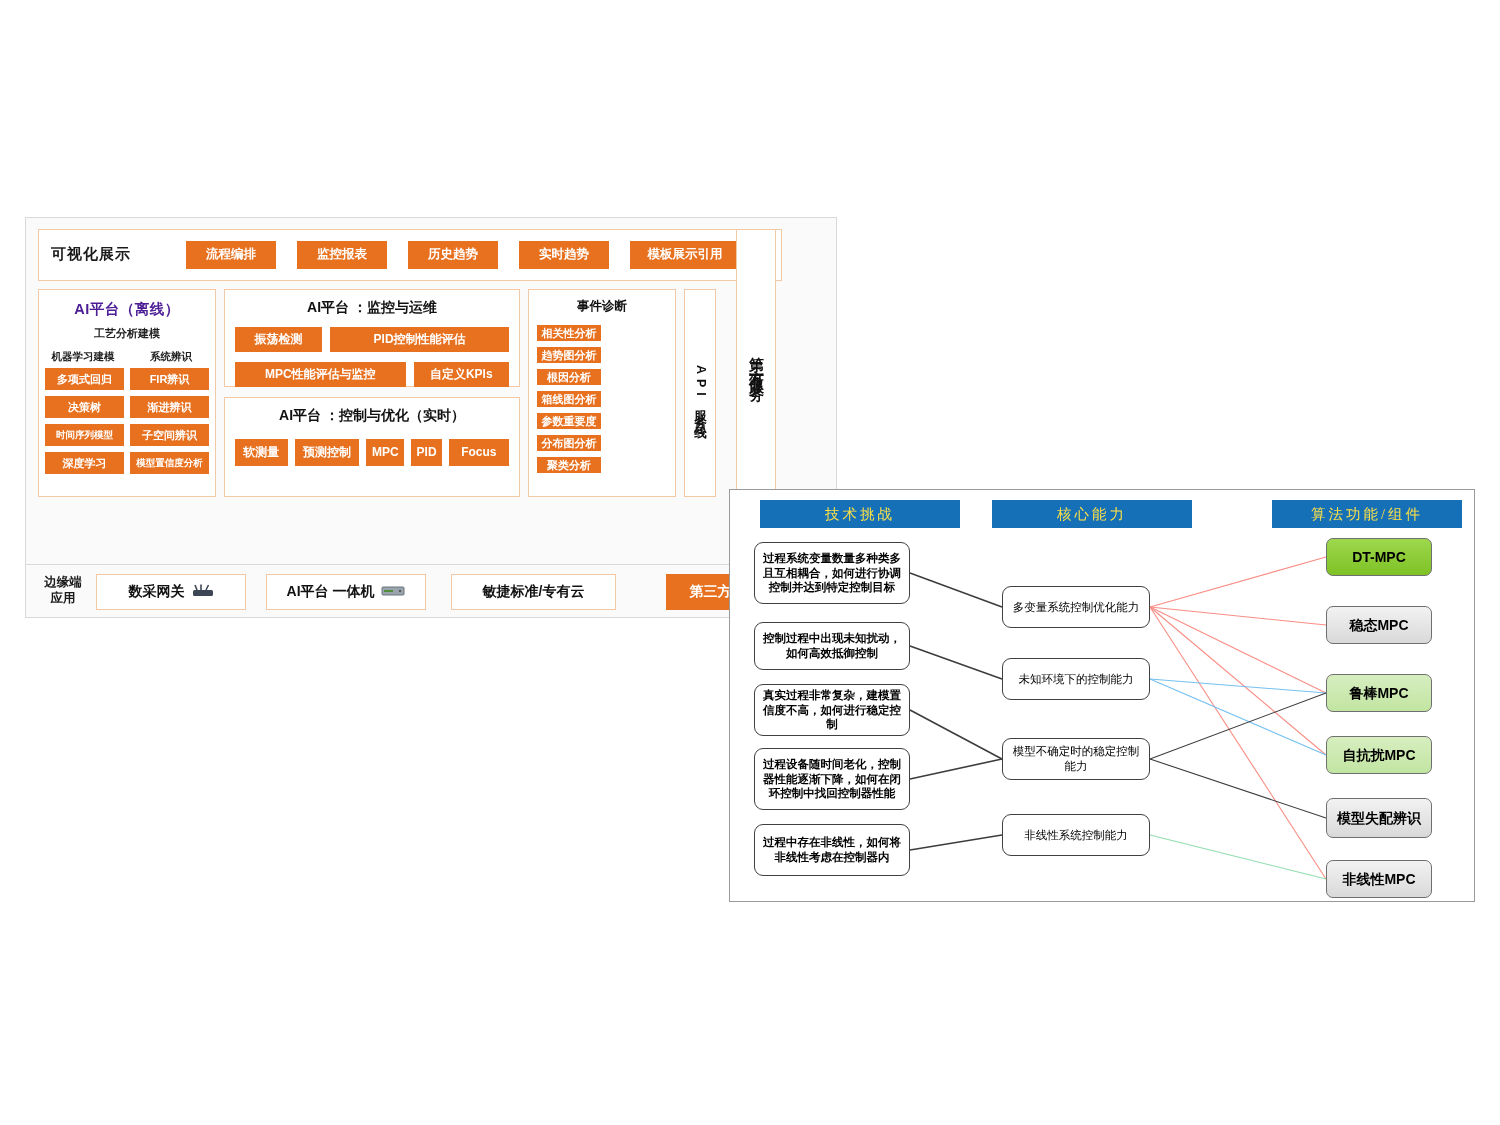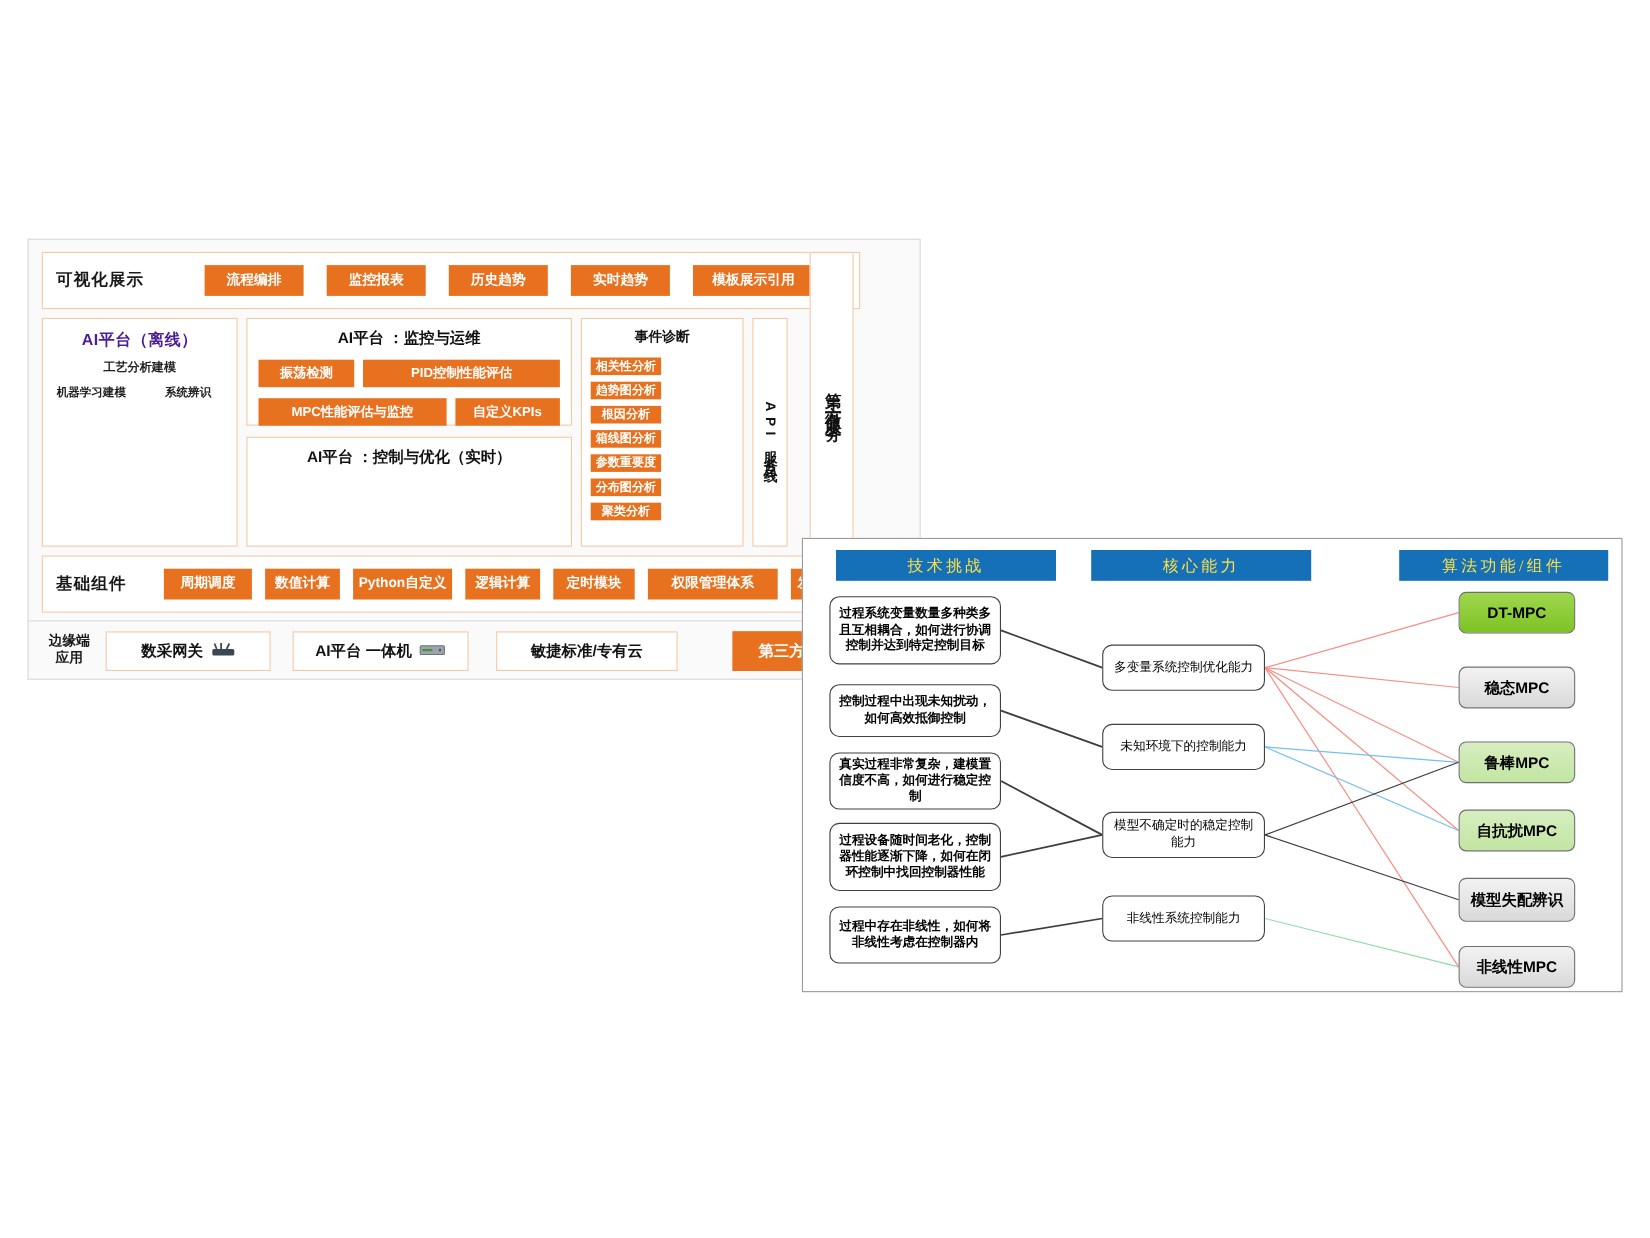--- a/index.html
+++ b/index.html
@@ -129,36 +129,57 @@
 
     <div id="mid-row">
 
       <div class="panel" id="offline">
         <h3>AI平台（离线）</h3>
         <div class="sub">工艺分析建模</div>
         <div class="colhdrs">
           <span>机器学习建模</span>
           <span>系统辨识</span>
         </div>
+        <div class="cols">
+          <div class="col" id="ml-col">
+              <div class="chip">多项式回归</div>
+              <div class="chip">决策树</div>
+              <div class="chip small">时间序列模型</div>
+              <div class="chip">深度学习</div>
+            </div>
+          <div class="col" id="sysid-col">
+              <div class="chip">FIR辨识</div>
+              <div class="chip">渐进辨识</div>
+              <div class="chip">子空间辨识</div>
+              <div class="chip small">模型置信度分析</div>
+            </div>
+        </div>
       </div>
 
       <div class="panel" id="monops">
         <h3>AI平台 ：监控与运维</h3>
         <div class="r" id="mon-r1">
             <div class="chip" style="flex: 1 1 0%;">振荡检测</div>
             <div class="chip" style="flex: 2.05 1 0%;">PID控制性能评估</div>
           </div>
         <div class="r" id="mon-r2">
             <div class="chip" style="flex: 2 1 0%;">MPC性能评估与监控</div>
             <div class="chip" style="flex: 1.12 1 0%;">自定义KPIs</div>
           </div>
       </div>
 
       <div class="panel" id="ctrlopt">
         <h3>AI平台 ：控制与优化（实时）</h3>
+        <div class="r" id="ctrl-r">
+            <div class="chip" style="flex: 1.18 1 0%;">软测量</div>
+            <div class="chip" style="flex: 1.45 1 0%;">预测控制</div>
+            <div class="chip" style="flex: 0.85 1 0%;">MPC</div>
+            <div class="chip" style="flex: 0.68 1 0%;">PID</div>
+            <div class="chip" style="flex: 1.35 1 0%;">Focus</div>
+          </div>
       </div>
 
       <div class="panel" id="evdiag">
         <h3>事件诊断</h3>
         <div class="grid" id="ev-grid">
             <div class="chip">相关性分析</div>
             <div class="chip">趋势图分析</div>
             <div class="chip">根因分析</div>
             <div class="chip">箱线图分析</div>
             <div class="chip">参数重要度</div>
@@ -169,32 +190,20 @@
 
       <div id="apibus">
         <span>API服务总线</span>
       </div>
     </div>
 
     <div id="thirdparty">
       <span>第三方微服务</span>
     </div>
 
-    <div class="panel" id="base-row">
-      <div id="base-label">基础组件</div>
-      <div id="base-chips">
-          <div class="chip" style="left: 110px; width: 80px;">周期调度</div>
-          <div class="chip" style="left: 202px; width: 68px;">数值计算</div>
-          <div class="chip" style="left: 282px; width: 90px;">Python自定义</div>
-          <div class="chip" style="left: 384px; width: 68px;">逻辑计算</div>
-          <div class="chip" style="left: 464px; width: 74px;">定时模块</div>
-          <div class="chip" style="left: 550px; width: 118px;">权限管理体系</div>
-          <div class="chip" style="left: 680px; width: 62px;">发布管理</div>
-        </div>
-    </div>
   </div>
 </div>
 
 <div id="edge">
   <div id="edge-label">边缘端应用</div>
   <div id="edge-boxes">
       <div class="edge-box" style="left: 70px; width: 150px;">
         <span>数采网关</span>
         <span class="devicon"><svg width="22" height="13" viewBox="0 0 22 13">
             <rect x="1" y="6" width="20" height="6" rx="1.5" fill="#3c4654"></rect>

